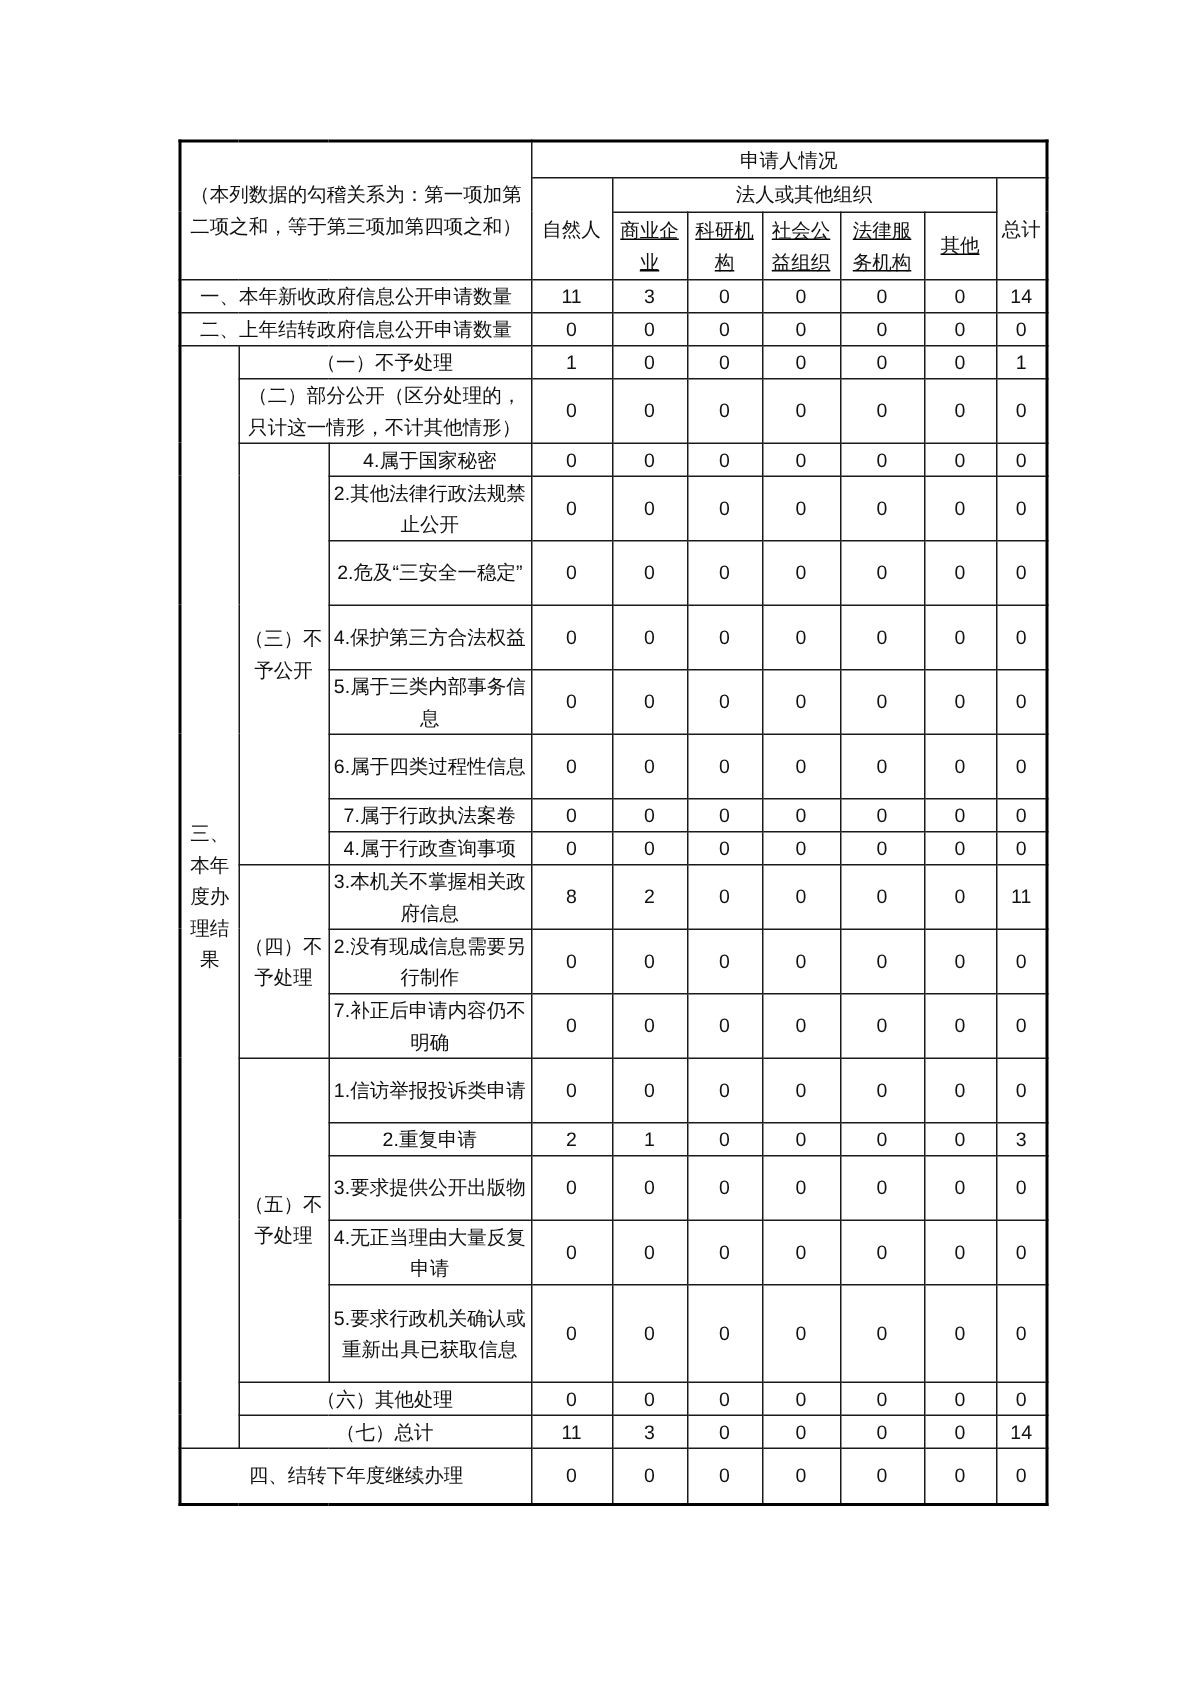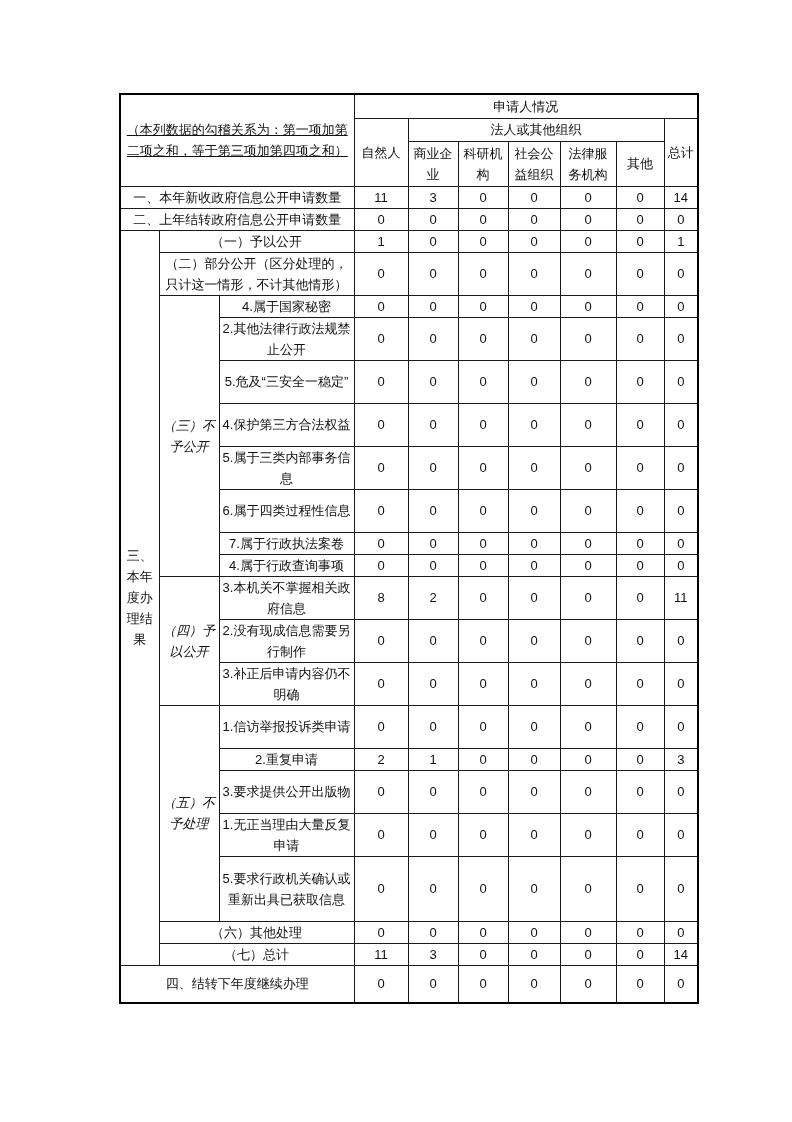--- a/index.html
+++ b/index.html
@@ -37,38 +37,37 @@
     overflow: hidden;
     overflow-wrap: break-word;
     color: #111;
   }
   
   td.hcell { line-height: 19px; padding: 0 6px; }
   td.corner {
     text-align: left;
     padding: 0 6px;
     line-height: 25px;
-    text-decoration: underline;
   }
   td.tcol { padding: 0 5px; }
   
   td.vcol  { padding: 0 6px; line-height: 20px; }
-  td.grp   { padding: 0 9px; line-height: 20px; font-style: italic; }
+  td.grp   { padding: 0 9px; line-height: 20px; }
   
   td.lbl-left { text-align: left; padding-left: 7px; }
   td.vtop { vertical-align: top; margin-left: 48px; }
   
   tr.rh22 { height: 22px; }
   tr.rh21 { height: 21px; }
   tr.rh43 { height: 43px; }
   tr.rh65 { height: 65px; }
   tr.rh38 { height: 38px; }
   tr.hh1 { height: 24px; }
   tr.hh2 { height: 23px; }
-  tr.hh3 { height: 45px; }
+  tr.hh3 { height: 45px; text-decoration: underline; }
   td.num { color: #1b1b1b; }
 </style>
 </head>
 <body>
 
 <div class="page">
   <table class="disclosure">
     <colgroup>
       <col style="width:39px">
         <col style="width:60px">
@@ -117,21 +116,21 @@
       <td class="num">0</td>
       <td class="num">0</td>
       <td class="num">0</td>
       <td class="num">0</td>
       <td class="num">0</td>
       <td class="num">0</td>
     </tr>
 
     <tr class="rh21">
       <td class="vcol" rowspan="20">三、本年度办理结果</td>
-      <td colspan="2">（一）予以公开</td>
+      <td colspan="2">（一）不予处理</td>
       <td class="num">1</td>
       <td class="num">0</td>
       <td class="num">0</td>
       <td class="num">0</td>
       <td class="num">0</td>
       <td class="num">0</td>
       <td class="num">1</td>
     </tr>
 
     <tr class="rh43">
@@ -160,21 +159,21 @@
       <td>2.其他法律行政法规禁止公开</td>
       <td class="num">0</td>
       <td class="num">0</td>
       <td class="num">0</td>
       <td class="num">0</td>
       <td class="num">0</td>
       <td class="num">0</td>
       <td class="num">0</td>
     </tr>
     <tr class="rh43">
-      <td>5.危及“三安全一稳定”</td>
+      <td>2.危及“三安全一稳定”</td>
       <td class="num">0</td>
       <td class="num">0</td>
       <td class="num">0</td>
       <td class="num">0</td>
       <td class="num">0</td>
       <td class="num">0</td>
       <td class="num">0</td>
     </tr>
     <tr class="rh43">
       <td>4.保护第三方合法权益</td>
@@ -221,42 +220,42 @@
       <td class="num">0</td>
       <td class="num">0</td>
       <td class="num">0</td>
       <td class="num">0</td>
       <td class="num">0</td>
       <td class="num">0</td>
       <td class="num">0</td>
     </tr>
 
     <tr class="rh43">
-      <td class="grp" rowspan="3">（四）予以公开</td>
+      <td class="grp" rowspan="3">（四）不予处理</td>
       <td>3.本机关不掌握相关政府信息</td>
       <td class="num">8</td>
       <td class="num">2</td>
       <td class="num">0</td>
       <td class="num">0</td>
       <td class="num">0</td>
       <td class="num">0</td>
       <td class="num">11</td>
     </tr>
     <tr class="rh43">
       <td>2.没有现成信息需要另行制作</td>
       <td class="num">0</td>
       <td class="num">0</td>
       <td class="num">0</td>
       <td class="num">0</td>
       <td class="num">0</td>
       <td class="num">0</td>
       <td class="num">0</td>
     </tr>
     <tr class="rh43">
-      <td>3.补正后申请内容仍不明确</td>
+      <td>7.补正后申请内容仍不明确</td>
       <td class="num">0</td>
       <td class="num">0</td>
       <td class="num">0</td>
       <td class="num">0</td>
       <td class="num">0</td>
       <td class="num">0</td>
       <td class="num">0</td>
     </tr>
 
     <tr class="rh43">
@@ -284,21 +283,21 @@
       <td>3.要求提供公开出版物</td>
       <td class="num">0</td>
       <td class="num">0</td>
       <td class="num">0</td>
       <td class="num">0</td>
       <td class="num">0</td>
       <td class="num">0</td>
       <td class="num">0</td>
     </tr>
     <tr class="rh43">
-      <td>1.无正当理由大量反复申请</td>
+      <td>4.无正当理由大量反复申请</td>
       <td class="num">0</td>
       <td class="num">0</td>
       <td class="num">0</td>
       <td class="num">0</td>
       <td class="num">0</td>
       <td class="num">0</td>
       <td class="num">0</td>
     </tr>
     <tr class="rh65">
       <td class="lbl-left">5.要求行政机关确认或重新出具已获取信息</td>

